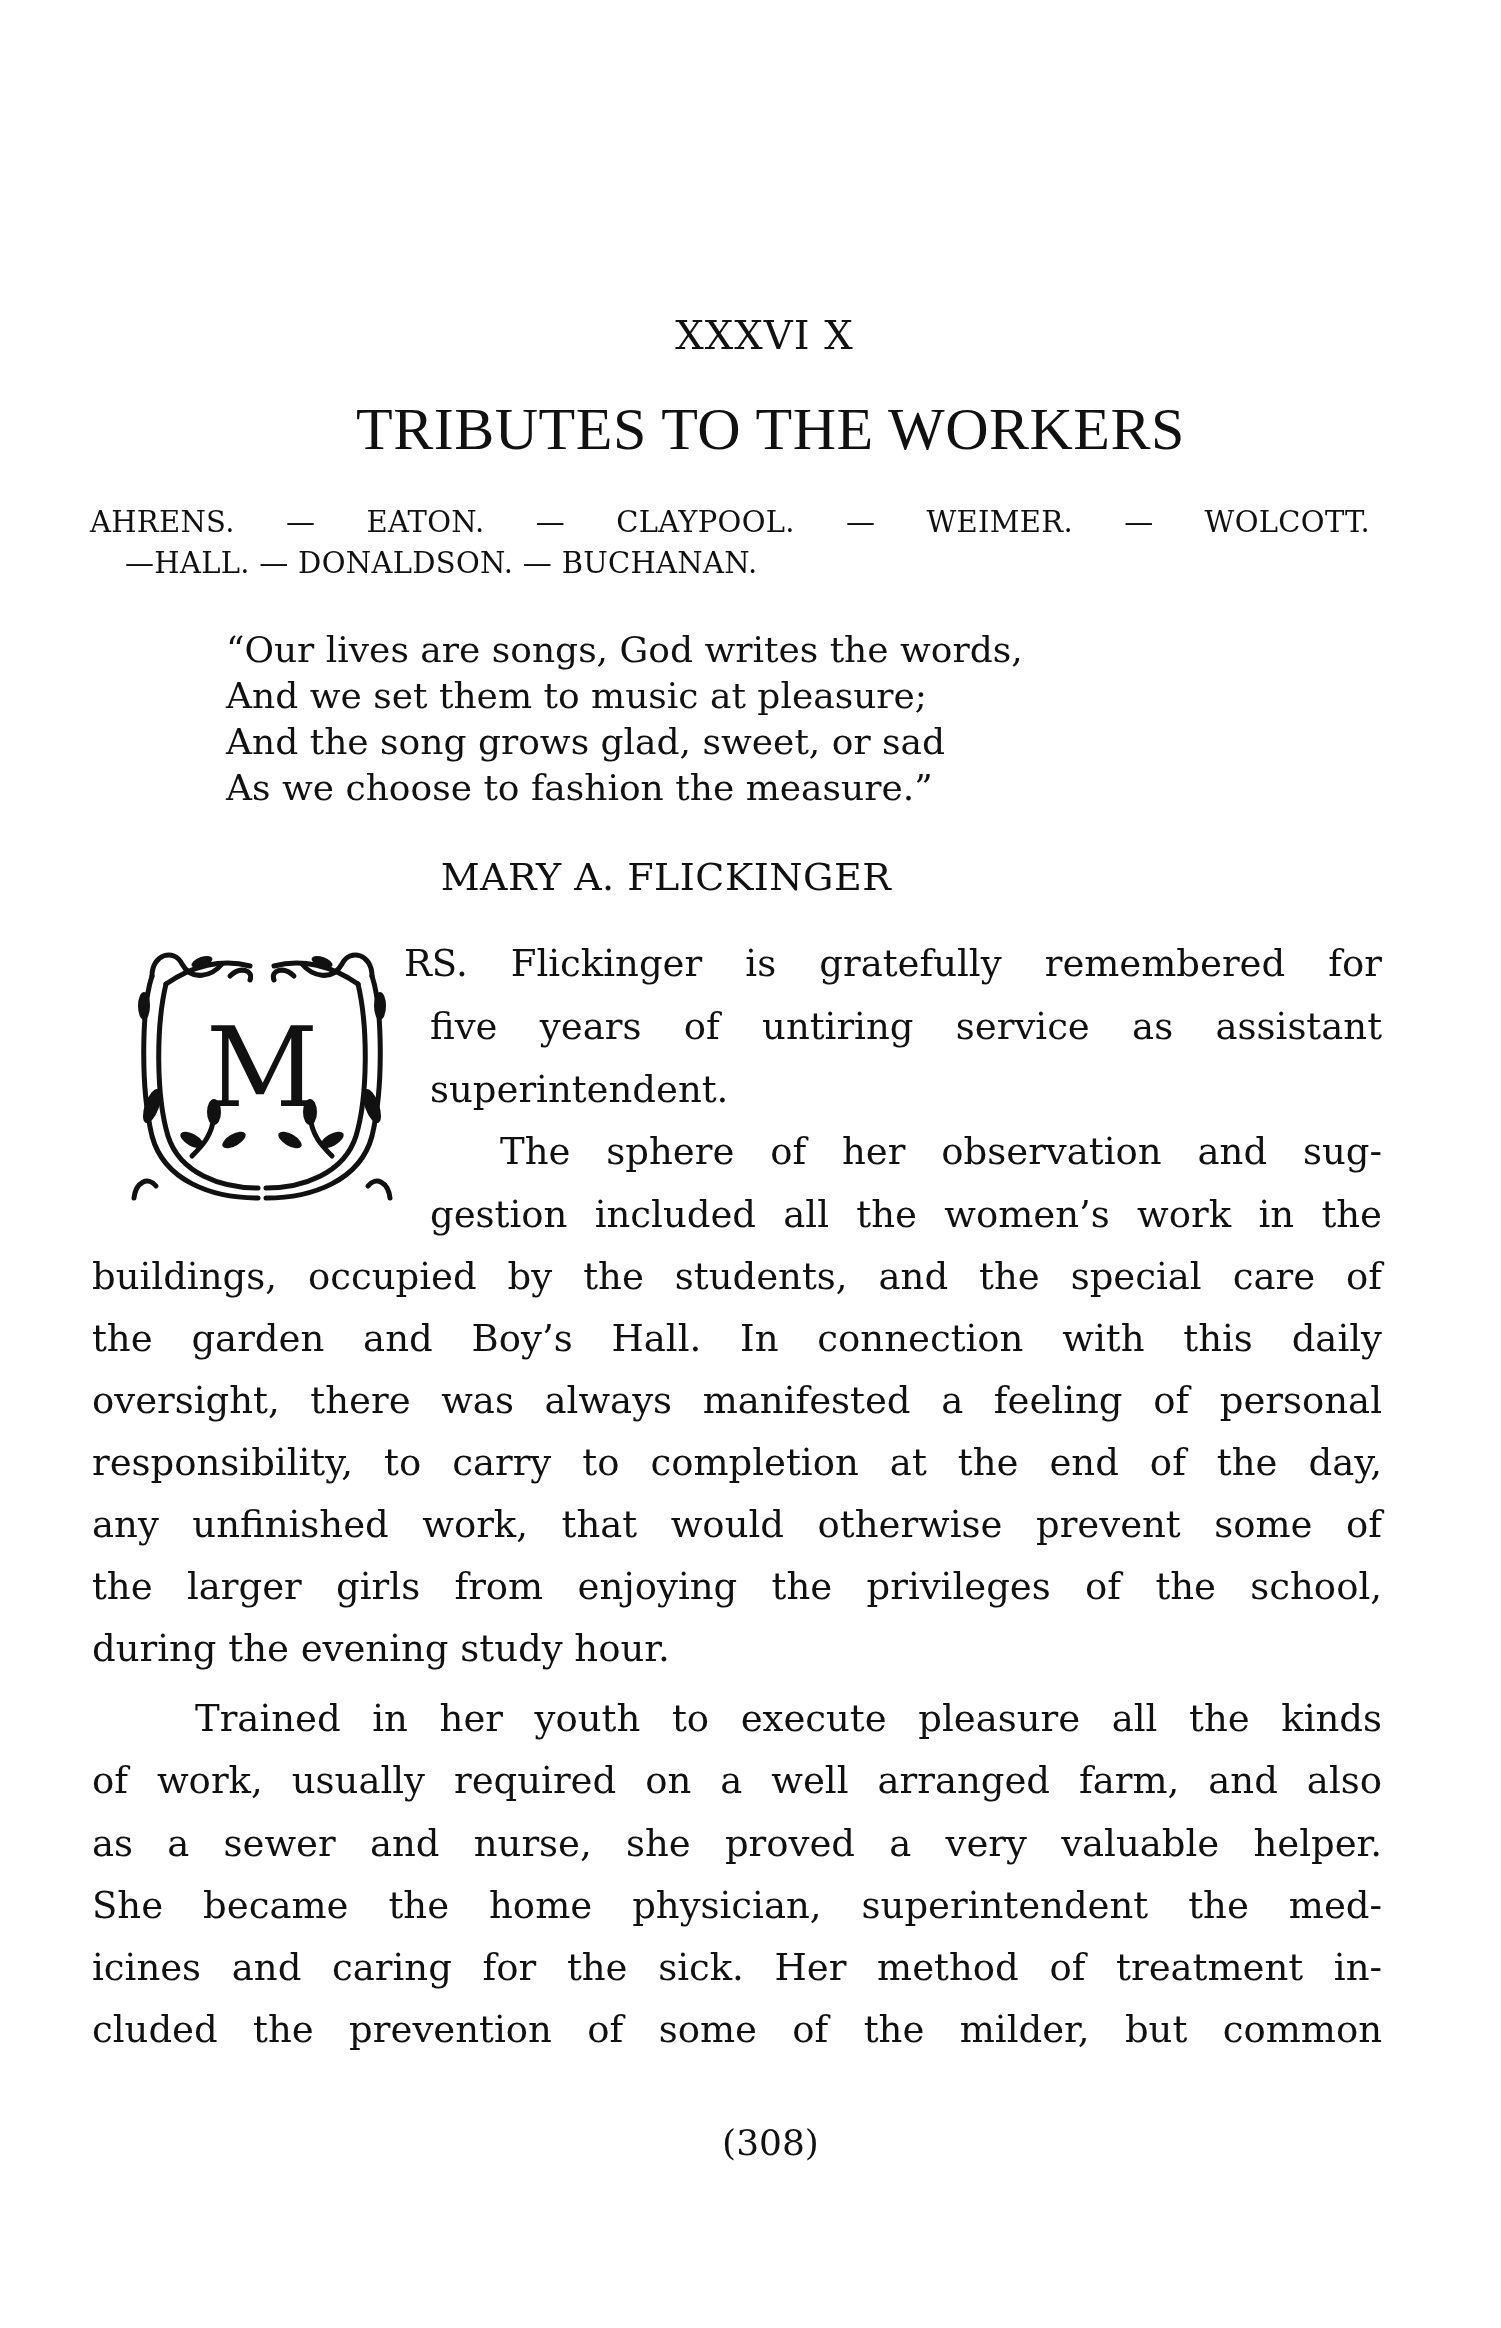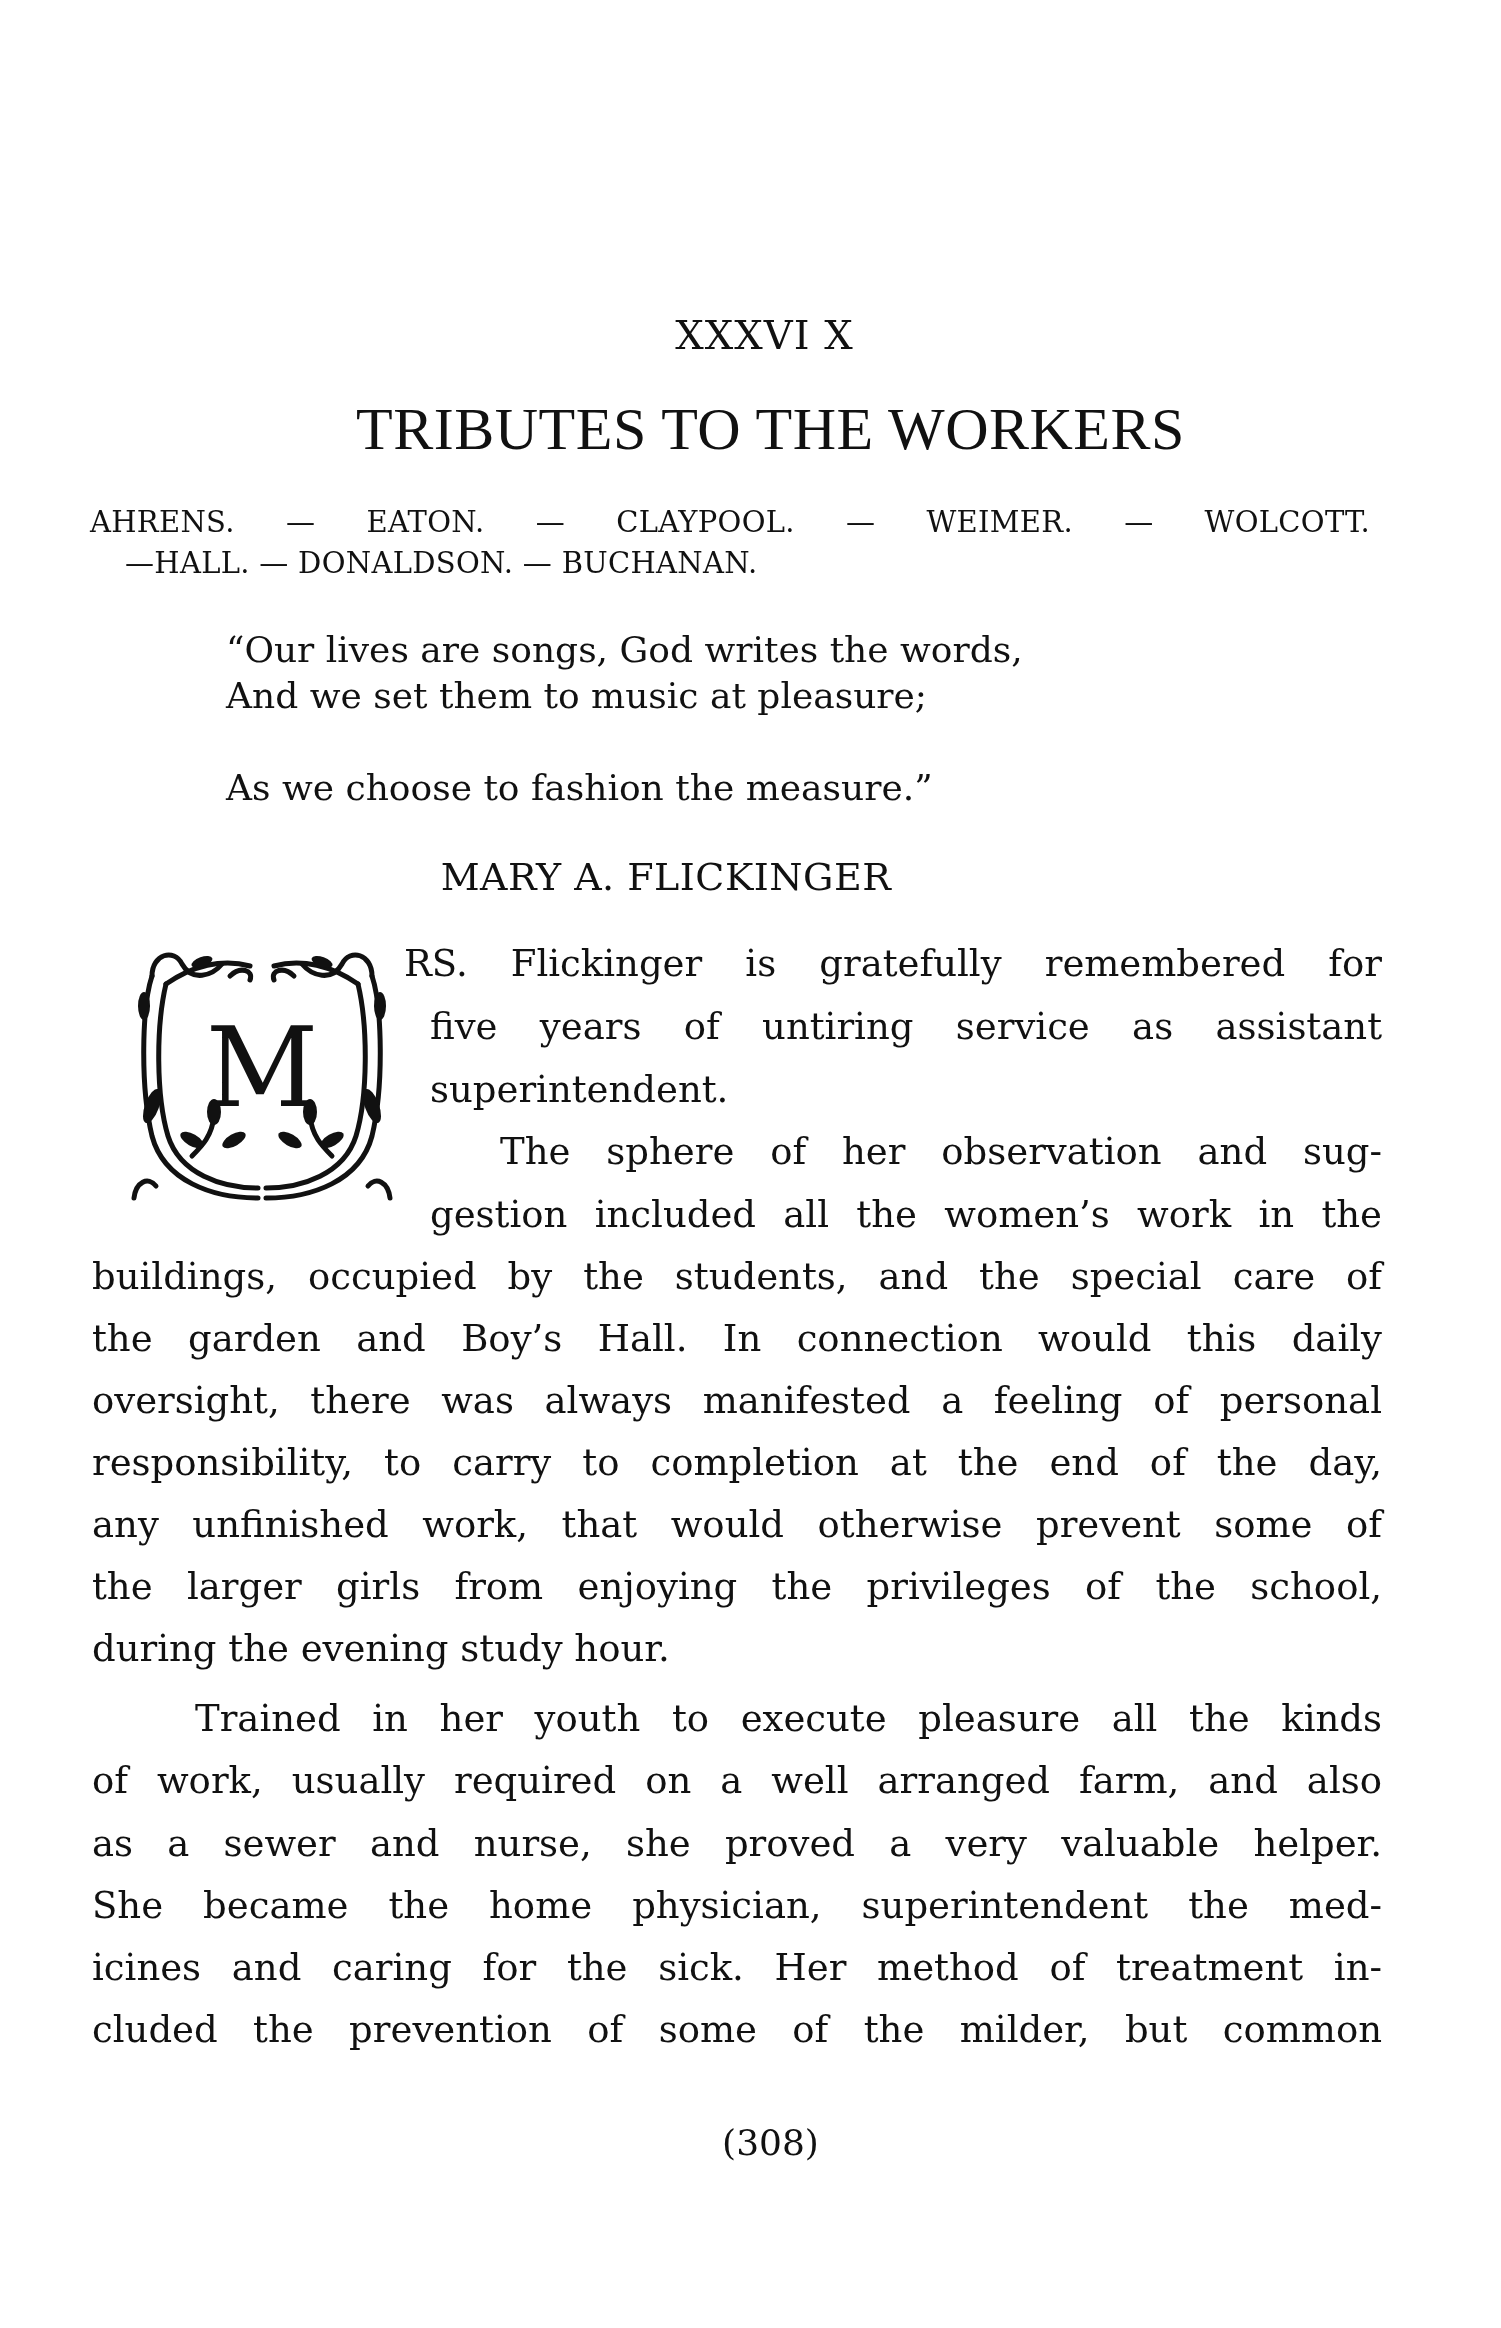--- a/index.html
+++ b/index.html
@@ -28,20 +28,21 @@
 <div class="page">
 
   <div class="abs chapter-num">XXXVI X</div>
   <div class="abs chapter-title">TRIBUTES TO THE WORKERS</div>
 
   <div class="abs names names1">AHRENS. — EATON. — CLAYPOOL. — WEIMER. — WOLCOTT.</div>
   <div class="abs names names2">—HALL. — DONALDSON. — BUCHANAN.</div>
 
   <div class="abs verse" style="top:632px">“Our lives are songs, God writes the words,</div>
   <div class="abs verse" style="top:678px">And we set them to music at pleasure;</div>
+  <div class="abs verse" style="top:724px">And the song grows glad, sweet, or sad</div>
   <div class="abs verse" style="top:770px">As we choose to fashion the measure.”</div>
 
   <div class="abs subject">MARY A. FLICKINGER</div>
 
   <div class="dropcap">
     <svg width="280" height="272" viewBox="0 0 280 272">
       <g fill="none" stroke="#111" stroke-width="5" stroke-linecap="round">
 
         <path d="M30 40 C20 70, 18 150, 30 200 C42 245, 90 262, 136 262"></path>
         <path d="M250 40 C260 70, 262 150, 250 200 C238 245, 190 262, 144 262"></path>
@@ -79,21 +80,21 @@
       <text x="140" y="170" text-anchor="middle" font-family="DejaVu Serif, serif" font-size="110" fill="#111">M</text>
     </svg>
   </div>
 
   <div class="abs line" style="left:404px;width:978px;top:945px">RS. Flickinger is gratefully remembered for</div>
   <div class="abs line indent-cap" style="top:1008px">five years of untiring service as assistant</div>
   <div class="abs line indent-cap last" style="top:1071px">superintendent.</div>
   <div class="abs line indent-cap2" style="top:1133px">The sphere of her observation and sug-</div>
   <div class="abs line indent-cap" style="top:1196px">gestion included all the women’s work in the</div>
   <div class="abs line full" style="top:1258px">buildings, occupied by the students, and the special care of</div>
-  <div class="abs line full" style="top:1320px">the garden and Boy’s Hall.  In connection would this daily</div>
+  <div class="abs line full" style="top:1320px">the garden and Boy’s Hall.  In connection with this daily</div>
   <div class="abs line full" style="top:1382px">oversight, there was always manifested a feeling of personal</div>
   <div class="abs line full" style="top:1444px">responsibility, to carry to completion at the end of the day,</div>
   <div class="abs line full" style="top:1506px">any unfinished work, that would otherwise prevent some of</div>
   <div class="abs line full" style="top:1568px">the larger girls from enjoying the privileges of the school,</div>
   <div class="abs line full last" style="top:1630px">during the evening study hour.</div>
 
   <div class="abs line indent-para" style="top:1700px">Trained in her youth to execute pleasure all the kinds</div>
   <div class="abs line full" style="top:1762px">of work, usually required on a well arranged farm, and also</div>
   <div class="abs line full" style="top:1825px">as a sewer and nurse, she proved a very valuable helper.</div>
   <div class="abs line full" style="top:1887px">She became the home physician, superintendent the med-</div>

